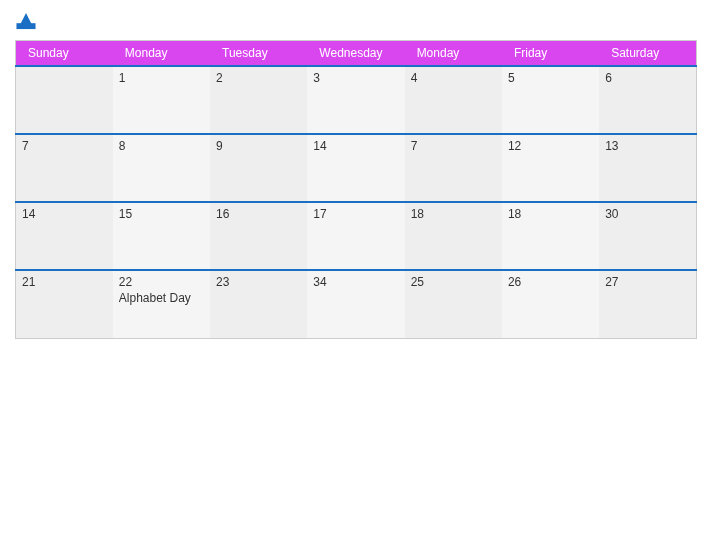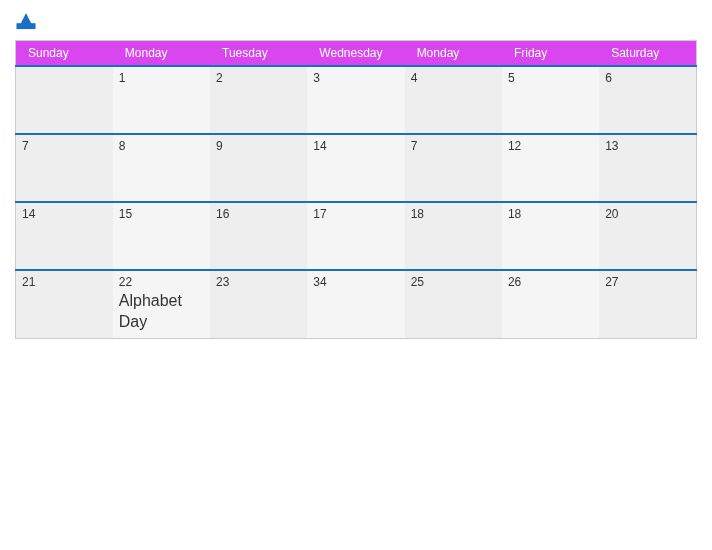--- a/index.html
+++ b/index.html
@@ -87,21 +87,21 @@
     }
     .calendar tbody tr td:nth-child(even) {
       background: #f5f5f5;
     }
     .day-num {
       display: block;
       font-size: 12px;
       margin-bottom: 2px;
     }
     .event {
-      font-size: 16px;
+      font-size: 12px;
       color: #333;
       display: block;
       line-height: 1.3;
     }
   </style>
 </head>
 <body>
 
 <div class="page">
   <div class="header">
@@ -190,21 +190,21 @@
           <td>
             <span class="day-num">17</span>
           </td>
           <td>
             <span class="day-num">18</span>
           </td>
           <td>
             <span class="day-num">18</span>
           </td>
           <td>
-            <span class="day-num">20</span>
+            <span class="day-num">30</span>
           </td>
         </tr>
         <tr>
           <td>
             <span class="day-num">21</span>
           </td>
           <td>
             <span class="day-num">22</span>
             <span class="event">Alphabet Day</span>
           </td>

